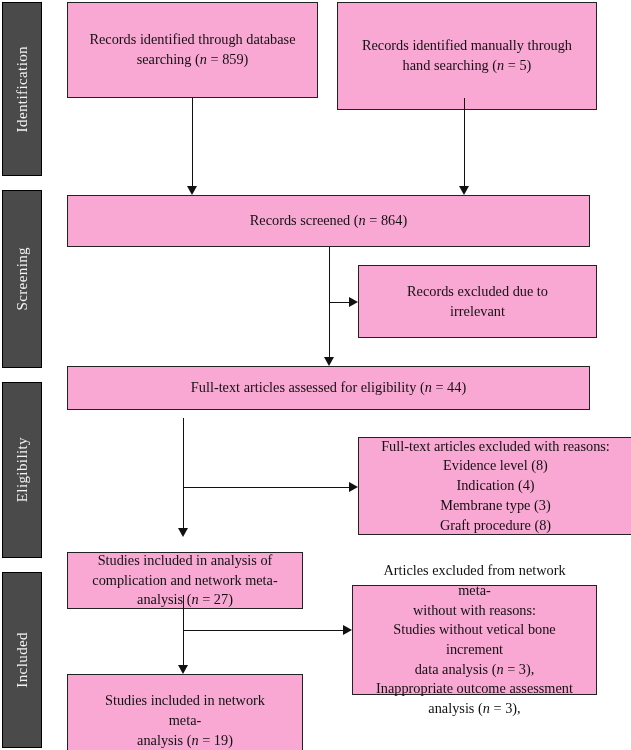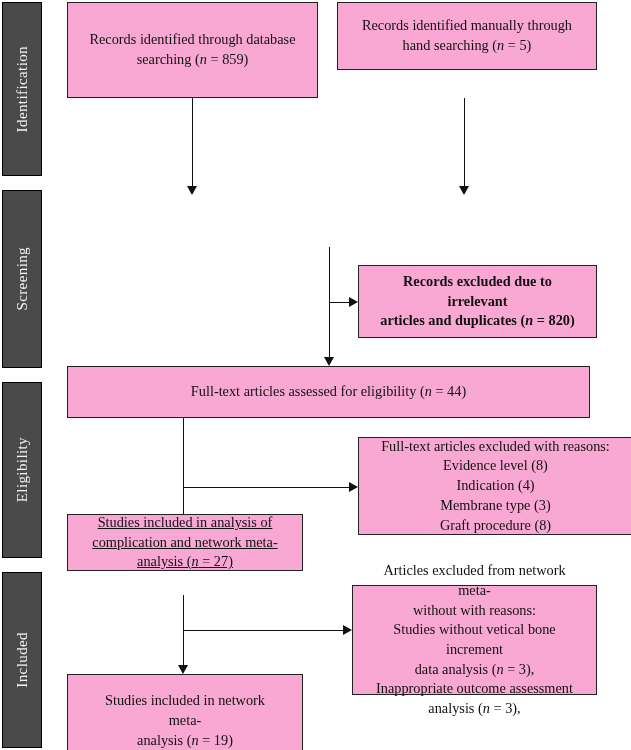--- a/index.html
+++ b/index.html
@@ -103,66 +103,68 @@
     <span class="stage-label">Included</span>
   </div>
 
   <div class="box" style="left:67px; top:2px; width:251px; height:96px;">
     <span class="txt">
       <span>Records identified through database</span><br>
       <span>searching (<em>n</em> = 859)</span>
     </span>
   </div>
 
-  <div class="box" style="left:337px; top:2px; width:260px; height:68px;">
+  <div class="box" style="left:337px; top:2px; width:260px; height:108px;">
     <span class="txt">
       <span>Records identified manually through</span><br>
       <span>hand searching (<em>n</em> = 5)</span>
     </span>
   </div>
 
   <div class="vline" style="left:192px; top:98px; height:88px;"></div>
   <div class="arrow-down" style="left:187px; top:186px;"></div>
 
   <div class="vline" style="left:464px; top:98px; height:88px;"></div>
   <div class="arrow-down" style="left:459px; top:186px;"></div>
 
+  <div class="box" style="left:67px; top:195px; width:523px; height:52px;">
+    <span class="txt">Records screened (<em>n</em> = 864)</span>
+  </div>
 
   <div class="vline" style="left:329px; top:247px; height:110px;"></div>
   <div class="hline" style="left:329px; top:302px; width:20px;"></div>
   <div class="arrow-right" style="left:349px; top:297px;"></div>
   <div class="arrow-down" style="left:324px; top:357px;"></div>
 
-  <div class="box" style="left:358px; top:265px; width:239px; height:73px;font-weight:bold;">
+  <div class="box" style="left:358px; top:265px; width:239px; height:73px;">
     <span class="txt">
       <span>Records excluded due to irrelevant</span><br>
-      <span>articles and duplicates (<em>n</em> = 820)</span>
     </span>
   </div>
 
-  <div class="box" style="left:67px; top:366px; width:523px; height:52px;">
+  <div class="box" style="left:67px; top:366px; width:523px; height:44px;">
     <span class="txt">Full-text articles assessed for eligibility (<em>n</em> = 44)</span>
   </div>
 
   <div class="vline" style="left:183px; top:418px; height:110px;"></div>
   <div class="hline" style="left:183px; top:487px; width:166px;"></div>
   <div class="arrow-right" style="left:349px; top:482px;"></div>
   <div class="arrow-down" style="left:178px; top:528px;"></div>
 
   <div class="box" style="left:358px; top:437px; width:275px; height:98px;">
     <span class="txt">
       <span>Full-text articles excluded with reasons:</span><br>
       <span>Evidence level (8)</span><br>
       <span>Indication (4)</span><br>
       <span>Membrane type (3)</span><br>
       <span>Graft procedure (8)</span>
     </span>
   </div>
 
-  <div class="box" style="left:67px; top:514px; width:236px; height:57px;text-decoration:underline;">
+  <div class="box" style="left:67px; top:552px; width:236px; height:57px;">
     <span class="txt">
       <span>Studies included in analysis of</span><br>
       <span>complication and network meta-</span><br>
       <span>analysis (<em>n</em> = 27)</span>
     </span>
   </div>
 
   <div class="vline" style="left:183px; top:595px; height:70px;"></div>
   <div class="hline" style="left:183px; top:630px; width:160px;"></div>
   <div class="arrow-right" style="left:343px; top:625px;"></div>

